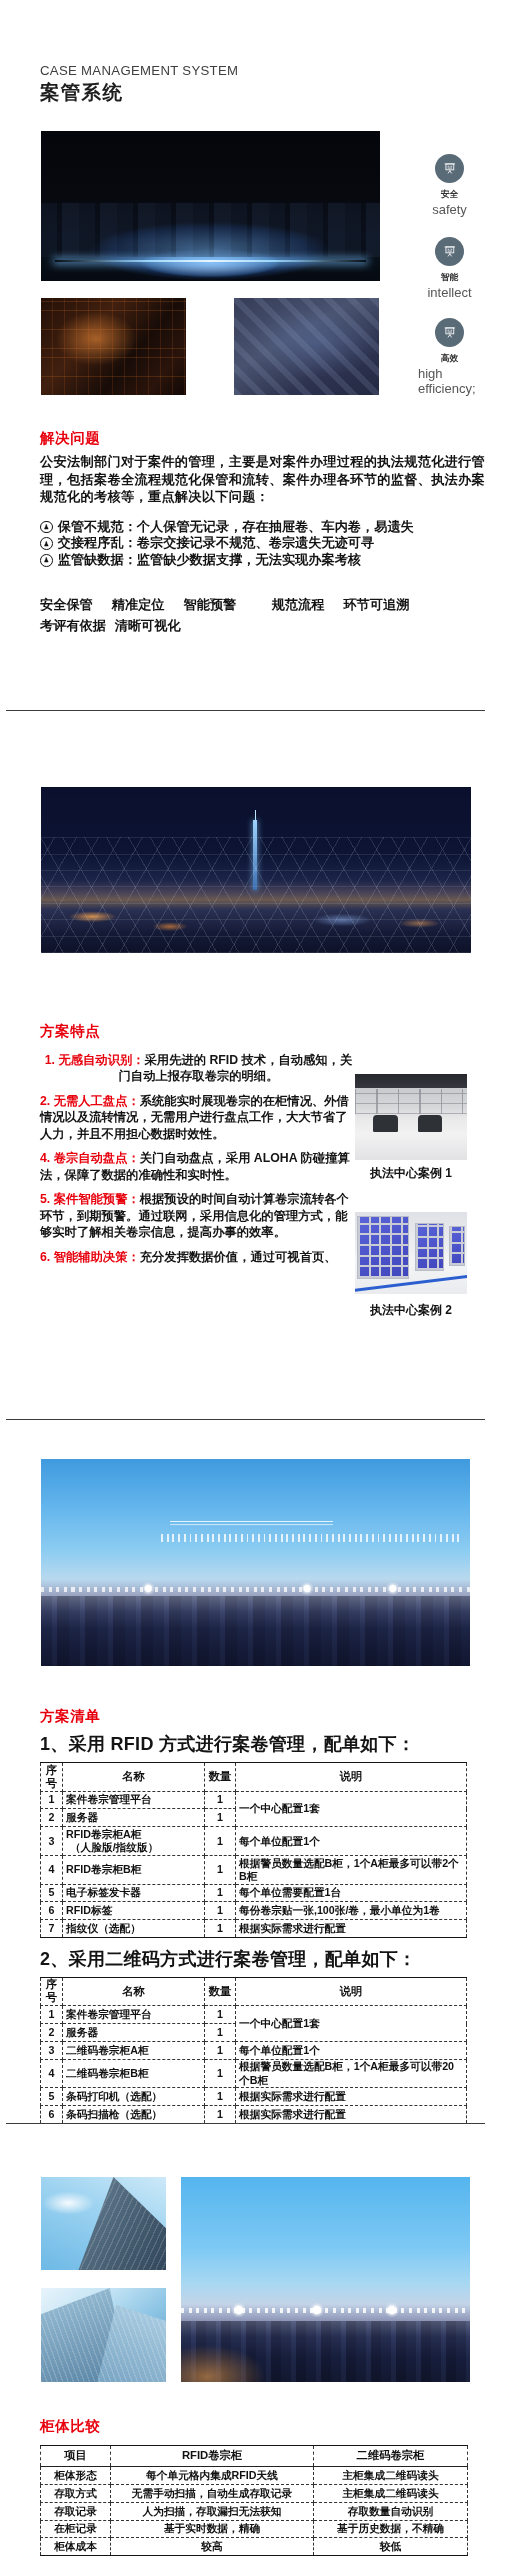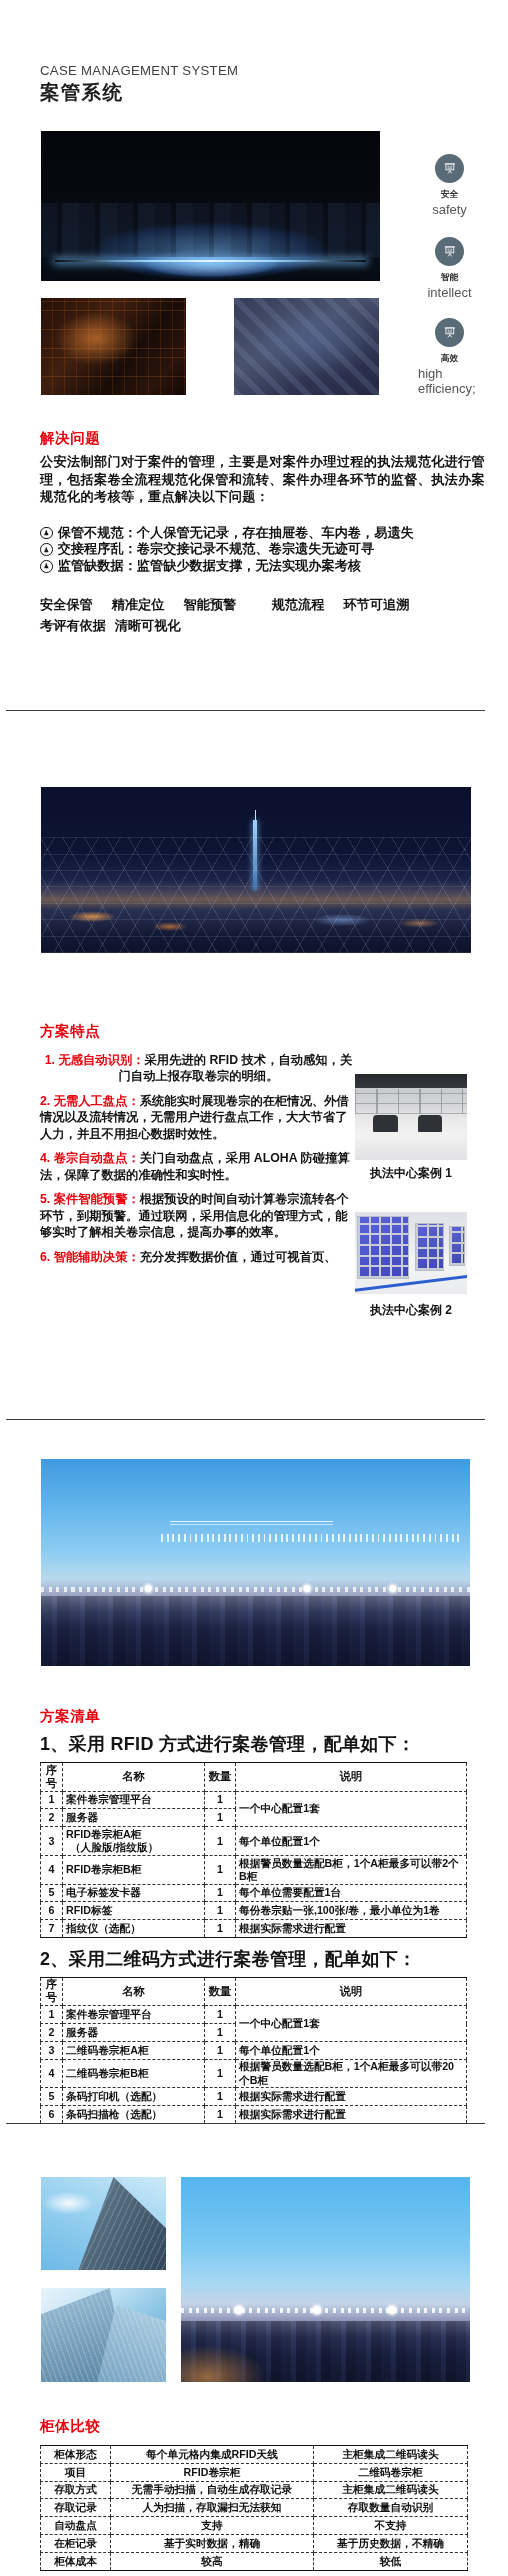--- a/index.html
+++ b/index.html
@@ -43,21 +43,21 @@
   
   .badge{position:absolute;left:418px;width:63px;display:flex;flex-direction:column;align-items:center;}
   .badge-circle{width:29px;height:29px;border-radius:50%;background:#5a6b78;
     display:flex;align-items:center;justify-content:center;}
   .badge-zh{margin-top:5.7px;font-size:8.8px;font-weight:700;color:#333;}
   .badge-en{margin-top:1.3px;font-size:13px;color:#555;}
 
   
   #problems{position:absolute;left:40px;top:429px;width:446px;}
   #problems p{margin:5px 0 0 0;font-size:13.2px;font-weight:700;line-height:17.6px;letter-spacing:0.3px;}
-  #problems ul{list-style:none;margin:19px 0 0 0;padding:0;}
+  #problems ul{list-style:none;margin:13px 0 0 0;padding:0;}
   #problems li{display:flex;align-items:center;font-size:13.2px;font-weight:700;line-height:16.7px;}
   .p-icon{flex:0 0 auto;display:inline-flex;width:10.7px;height:10.7px;border:1.1px solid #111;
     border-radius:50%;align-items:center;justify-content:center;margin-right:5px;}
   .p-icon::before{content:"♟";font-size:6.3px;line-height:1;color:#111;}
   #goals{position:absolute;left:40px;top:588px;width:446px;}
   .goal-row{display:flex;margin-top:7.6px;font-size:13.2px;font-weight:700;gap:19px;}
   .goal-row.r2{margin-top:3.8px;gap:8.8px;}
   .goal-row.r1 span:nth-child(4){margin-left:16.4px;}
 
   
@@ -447,45 +447,40 @@
   <section id="comparison">
     <div class="h-red">柜体比较</div>
     <table class="cmp-table">
       <colgroup>
           <col style="width:70px">
           <col style="width:203px">
           <col style="width:154px">
         </colgroup>
       <tbody>
           <tr>
+        <th>项目</th>
+        <th>RFID卷宗柜</th>
+        <th>二维码卷宗柜</th>
+      </tr>
+      <tr>
         <td>柜体形态</td>
         <td>每个单元格内集成RFID天线</td>
         <td>主柜集成二维码读头</td>
       </tr>
       <tr>
-        <th>项目</th>
-        <th>RFID卷宗柜</th>
-        <th>二维码卷宗柜</th>
-      </tr>
-      <tr>
         <td>存取方式</td>
         <td>无需手动扫描，自动生成存取记录</td>
         <td>主柜集成二维码读头</td>
       </tr>
       <tr>
         <td>存取记录</td>
         <td>人为扫描，存取漏扫无法获知</td>
         <td>存取数量自动识别</td>
       </tr>
       <tr>
-        <td>自动盘点</td>
-        <td>支持</td>
-        <td>不支持</td>
-      </tr>
-      <tr>
         <td>在柜记录</td>
         <td>基于实时数据，精确</td>
         <td>基于历史数据，不精确</td>
       </tr>
       <tr>
         <td>柜体成本</td>
         <td>较高</td>
         <td>较低</td>
       </tr>
     </tbody>

